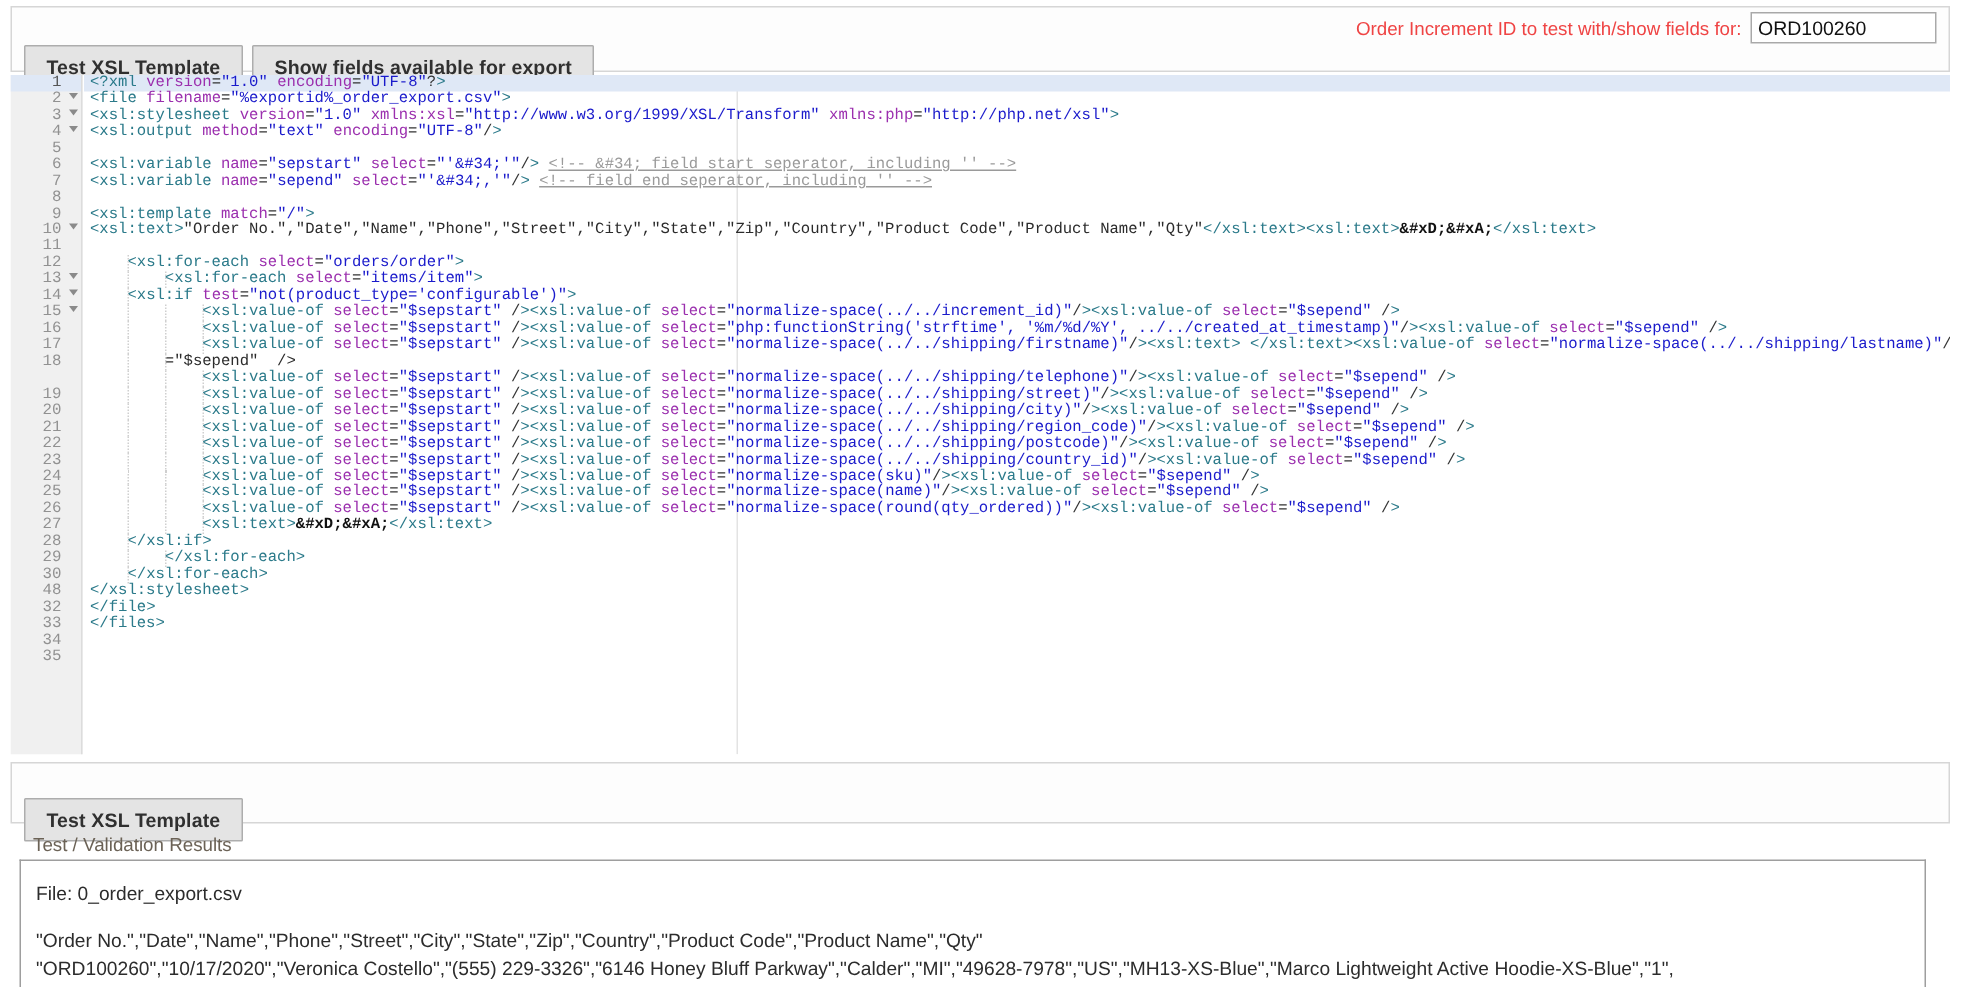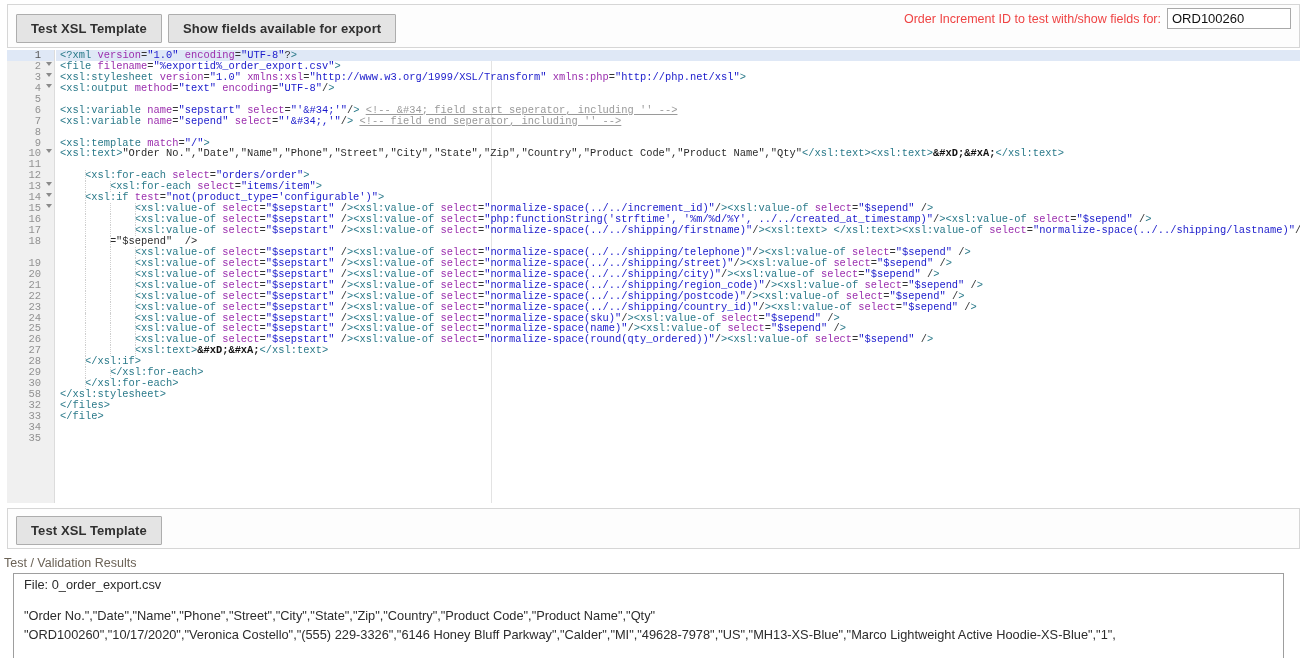--- a/index.html
+++ b/index.html
@@ -24,20 +24,21 @@
     background: #e4e4e4;
     color: #303030;
     font-family: "Liberation Sans", sans-serif;
     font-size: 13px;
     font-weight: bold;
     letter-spacing: .1px;
     padding: 6px 14px;
     border-radius: 1px;
     cursor: pointer;
     line-height: 15px;
+    margin-top: 16px;
   }
   #test-btn-top { position: absolute; left: 8px; top: 9px; }
   #show-fields-btn { position: absolute; left: 160px; top: 9px; }
 
   .order-id-block {
     position: absolute; right: 8px; top: 4px;
     text-align: right;
   }
   .oid-row1 {
     display: flex; align-items: center; justify-content: flex-end;
@@ -147,30 +148,30 @@
   
   .bottombar {
     position: absolute; left: 7px; top: 508px;
     width: 1293px; height: 41px;
     border: 1px solid #d6d6d6;
     background: #fdfdfd;
   }
   #test-btn-bottom { position: absolute; left: 8px; top: 7px; }
 
   .results-label {
-    position: absolute; left: 4px; top: 556px;
+    position: absolute; left: 22px; top: 556px;
     font-size: 12.5px; color: #6b6256;
   }
   .results-box {
     position: absolute; left: 13px; top: 573px;
     width: 1271px; height: 85px;
     border: 1px solid #9e9e9e;
     border-bottom: none;
     background: #fff;
-    padding: 1px 10px 0 10px;
+    padding: 12px 10px 0 10px;
     overflow: hidden;
   }
   .res-line {
     font-family: "Liberation Sans", sans-serif;
     font-size: 12.8px;
     color: #2c2c2c;
     line-height: 19px;
     white-space: pre;
   }
   .res-gap { height: 12px; }
@@ -216,21 +217,21 @@
       <div class="gutter-line">21</div>
       <div class="gutter-line">22</div>
       <div class="gutter-line">23</div>
       <div class="gutter-line">24</div>
       <div class="gutter-line">25</div>
       <div class="gutter-line">26</div>
       <div class="gutter-line">27</div>
       <div class="gutter-line">28</div>
       <div class="gutter-line">29</div>
       <div class="gutter-line">30</div>
-      <div class="gutter-line">58</div>
+      <div class="gutter-line">48</div>
       <div class="gutter-line">32</div>
       <div class="gutter-line">33</div>
       <div class="gutter-line">34</div>
       <div class="gutter-line">35</div>
     </div>
   <div class="code-area">
     <div class="ruler"></div>
     <div id="code-lines">
         <div class="code-line active"><span class="tag">&lt;?xml</span> <span class="attr">version</span><span class="pun">=</span><span class="val">"1.0"</span> <span class="attr">encoding</span><span class="pun">=</span><span class="val">"UTF-8"</span><span class="pun">?</span><span class="tag">&gt;</span></div>
         <div class="code-line"><span class="tag">&lt;file</span> <span class="attr">filename</span><span class="pun">=</span><span class="val">"%exportid%_order_export.csv"</span><span class="tag">&gt;</span></div>
@@ -257,22 +258,22 @@
         <div class="code-line"><span class="guide" style="left:29.04px"></span><span class="guide" style="left:54.08px"></span><span class="guide" style="left:79.12px"></span><span class="txt">            </span><span class="tag">&lt;xsl:value-of</span> <span class="attr">select</span><span class="pun">=</span><span class="val">"$sepstart"</span><span class="pun"> </span><span class="pun">/</span><span class="tag">&gt;</span><span class="tag">&lt;xsl:value-of</span> <span class="attr">select</span><span class="pun">=</span><span class="val">"normalize-space(../../shipping/postcode)"</span><span class="pun">/</span><span class="tag">&gt;</span><span class="tag">&lt;xsl:value-of</span> <span class="attr">select</span><span class="pun">=</span><span class="val">"$sepend"</span><span class="pun"> </span><span class="pun">/</span><span class="tag">&gt;</span></div>
         <div class="code-line"><span class="guide" style="left:29.04px"></span><span class="guide" style="left:54.08px"></span><span class="guide" style="left:79.12px"></span><span class="txt">            </span><span class="tag">&lt;xsl:value-of</span> <span class="attr">select</span><span class="pun">=</span><span class="val">"$sepstart"</span><span class="pun"> </span><span class="pun">/</span><span class="tag">&gt;</span><span class="tag">&lt;xsl:value-of</span> <span class="attr">select</span><span class="pun">=</span><span class="val">"normalize-space(../../shipping/country_id)"</span><span class="pun">/</span><span class="tag">&gt;</span><span class="tag">&lt;xsl:value-of</span> <span class="attr">select</span><span class="pun">=</span><span class="val">"$sepend"</span><span class="pun"> </span><span class="pun">/</span><span class="tag">&gt;</span></div>
         <div class="code-line"><span class="guide" style="left:29.04px"></span><span class="guide" style="left:54.08px"></span><span class="guide" style="left:79.12px"></span><span class="txt">            </span><span class="tag">&lt;xsl:value-of</span> <span class="attr">select</span><span class="pun">=</span><span class="val">"$sepstart"</span><span class="pun"> </span><span class="pun">/</span><span class="tag">&gt;</span><span class="tag">&lt;xsl:value-of</span> <span class="attr">select</span><span class="pun">=</span><span class="val">"normalize-space(sku)"</span><span class="pun">/</span><span class="tag">&gt;</span><span class="tag">&lt;xsl:value-of</span> <span class="attr">select</span><span class="pun">=</span><span class="val">"$sepend"</span><span class="pun"> </span><span class="pun">/</span><span class="tag">&gt;</span></div>
         <div class="code-line"><span class="guide" style="left:29.04px"></span><span class="guide" style="left:54.08px"></span><span class="guide" style="left:79.12px"></span><span class="txt">            </span><span class="tag">&lt;xsl:value-of</span> <span class="attr">select</span><span class="pun">=</span><span class="val">"$sepstart"</span><span class="pun"> </span><span class="pun">/</span><span class="tag">&gt;</span><span class="tag">&lt;xsl:value-of</span> <span class="attr">select</span><span class="pun">=</span><span class="val">"normalize-space(name)"</span><span class="pun">/</span><span class="tag">&gt;</span><span class="tag">&lt;xsl:value-of</span> <span class="attr">select</span><span class="pun">=</span><span class="val">"$sepend"</span><span class="pun"> </span><span class="pun">/</span><span class="tag">&gt;</span></div>
         <div class="code-line"><span class="guide" style="left:29.04px"></span><span class="guide" style="left:54.08px"></span><span class="guide" style="left:79.12px"></span><span class="txt">            </span><span class="tag">&lt;xsl:value-of</span> <span class="attr">select</span><span class="pun">=</span><span class="val">"$sepstart"</span><span class="pun"> </span><span class="pun">/</span><span class="tag">&gt;</span><span class="tag">&lt;xsl:value-of</span> <span class="attr">select</span><span class="pun">=</span><span class="val">"normalize-space(round(qty_ordered))"</span><span class="pun">/</span><span class="tag">&gt;</span><span class="tag">&lt;xsl:value-of</span> <span class="attr">select</span><span class="pun">=</span><span class="val">"$sepend"</span><span class="pun"> </span><span class="pun">/</span><span class="tag">&gt;</span></div>
         <div class="code-line"><span class="guide" style="left:29.04px"></span><span class="guide" style="left:54.08px"></span><span class="guide" style="left:79.12px"></span><span class="txt">            </span><span class="tag">&lt;xsl:text</span><span class="tag">&gt;</span><span class="txt"><span class="ent">&amp;#xD;</span><span class="ent">&amp;#xA;</span></span><span class="tag">&lt;/xsl:text</span><span class="tag">&gt;</span></div>
         <div class="code-line"><span class="guide" style="left:29.04px"></span><span class="txt">    </span><span class="tag">&lt;/xsl:if</span><span class="tag">&gt;</span></div>
         <div class="code-line"><span class="guide" style="left:29.04px"></span><span class="guide" style="left:54.08px"></span><span class="txt">        </span><span class="tag">&lt;/xsl:for-each</span><span class="tag">&gt;</span></div>
         <div class="code-line"><span class="guide" style="left:29.04px"></span><span class="txt">    </span><span class="tag">&lt;/xsl:for-each</span><span class="tag">&gt;</span></div>
         <div class="code-line"><span class="tag">&lt;/xsl:stylesheet</span><span class="tag">&gt;</span></div>
+        <div class="code-line"><span class="tag">&lt;/file</span><span class="tag">&gt;</span></div>
         <div class="code-line"><span class="tag">&lt;/files</span><span class="tag">&gt;</span></div>
-        <div class="code-line"><span class="tag">&lt;/file</span><span class="tag">&gt;</span></div>
       </div>
   </div>
 </div>
 
 <div class="bottombar">
   <div class="btn" id="test-btn-bottom">Test XSL Template</div>
 </div>
 
 <div class="results-label">Test / Validation Results</div>
 

